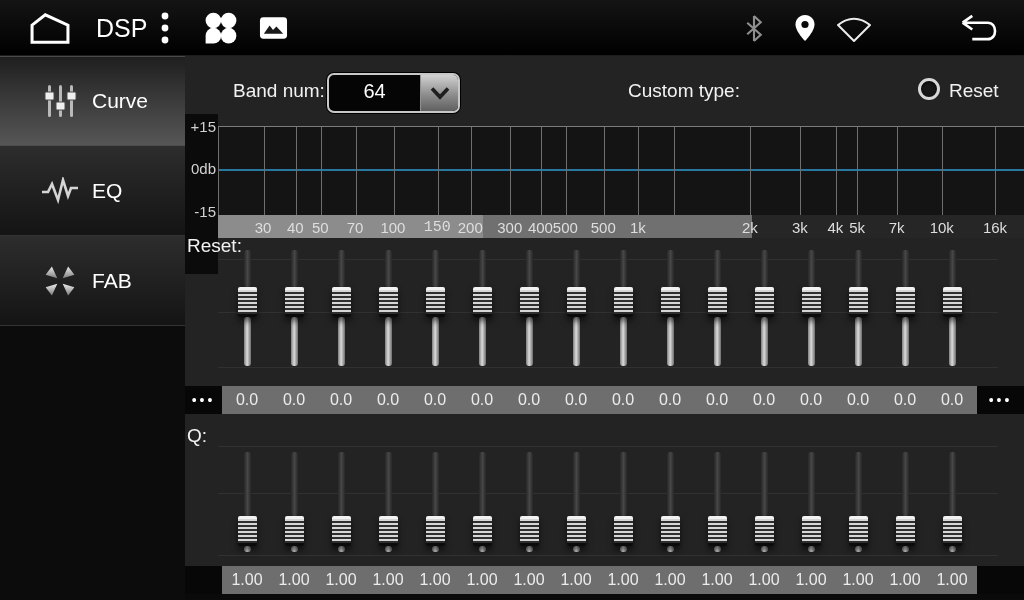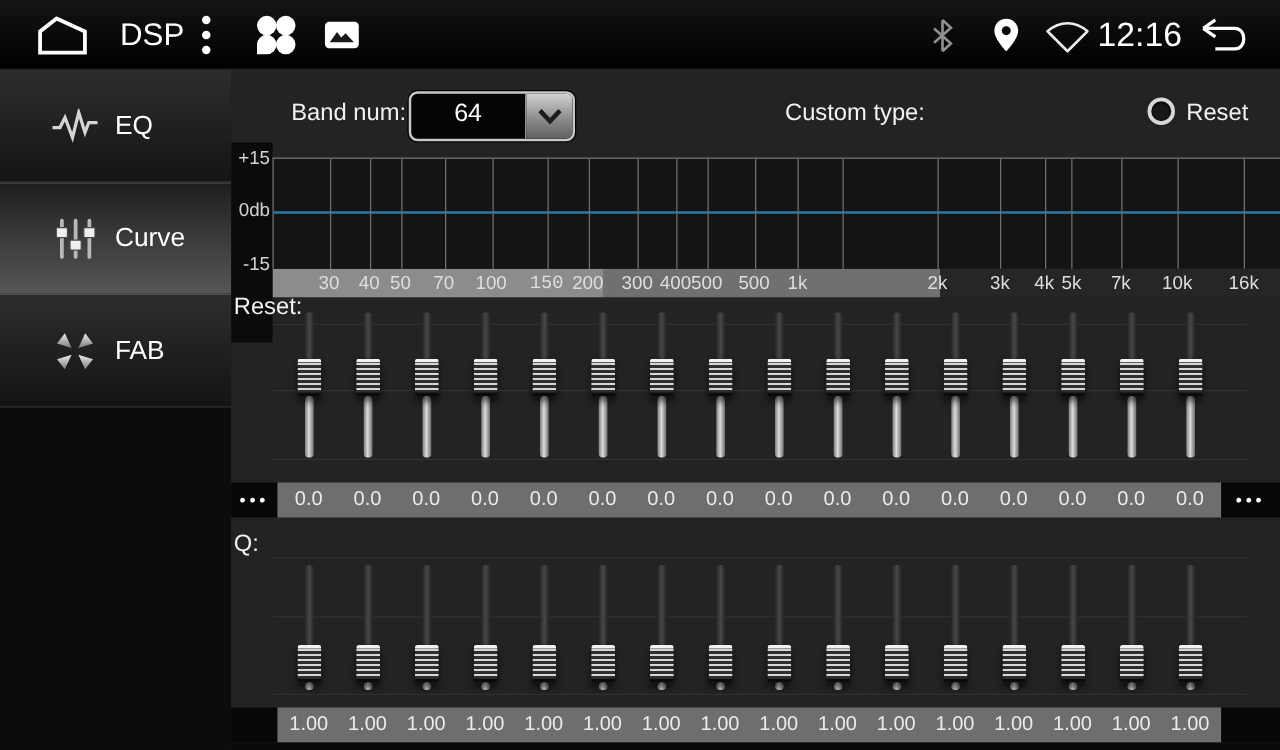--- a/index.html
+++ b/index.html
@@ -105,53 +105,52 @@
       <svg width="22" height="28" viewBox="0 0 22 28">
         <path d="M11 1 C5.5 1 1.5 5.3 1.5 10.5 C1.5 17.5 11 27 11 27 C11 27 20.5 17.5 20.5 10.5 C20.5 5.3 16.5 1 11 1 Z" fill="#fff"></path>
         <circle cx="11" cy="10.5" r="3.6" fill="#0a0a0a"></circle>
       </svg>
     </span>
     <span class="abs" style="left:836px;top:16px">
       <svg width="36" height="27" viewBox="0 0 36 27">
           <path d="M2 9 C12 0.5 24 0.5 34 9 L18 25 Z" fill="none" stroke="#ececec" stroke-width="2" stroke-linejoin="round"></path>
         </svg>
     </span>
-    <span class="abs clock" style="left:878px;top:0">12:16</span>
     <span class="abs" style="left:958px;top:13px">
       <svg width="46" height="31" viewBox="0 0 46 32">
         <path d="M4 10 L14 3 M4 10 L14 17 M4 10 H30 C40 10 40 27 30 27 H14" fill="none" stroke="#fff" stroke-width="2.7"></path>
       </svg>
     </span>
   </header>
 
   <nav class="sidebar">
-    <div class="side-item">
-      <span class="ic">
-        <svg width="38" height="28" viewBox="0 0 38 28">
-            <path d="M1 15 H7 L11 7 L17 23 L22 3 L27 19 L30 11 H37" fill="none" stroke="#d5d5d5" stroke-width="2.6"></path>
-          </svg>
-      </span>
-      <span class="lab">EQ</span>
-    </div>
     <div class="side-item sel">
       <span class="ic">
         <svg width="36" height="36" viewBox="0 0 36 36">
           <g fill="#b9b9b9">
               <rect x="6" y="2" width="3" height="32" rx="1.5"></rect>
               <rect x="17" y="2" width="3" height="32" rx="1.5"></rect>
               <rect x="28" y="2" width="3" height="32" rx="1.5"></rect>
             </g>
           <g fill="#efefef" stroke="#4a4a4a" stroke-width="1">
             <rect x="3" y="9" width="9" height="8" rx="1"></rect>
               <rect x="14" y="19" width="9" height="8" rx="1"></rect>
               <rect x="25" y="9" width="9" height="8" rx="1"></rect>
           </g>
         </svg>
       </span>
       <span class="lab">Curve</span>
+    </div>
+    <div class="side-item">
+      <span class="ic">
+        <svg width="38" height="28" viewBox="0 0 38 28">
+            <path d="M1 15 H7 L11 7 L17 23 L22 3 L27 19 L30 11 H37" fill="none" stroke="#d5d5d5" stroke-width="2.6"></path>
+          </svg>
+      </span>
+      <span class="lab">EQ</span>
     </div>
     <div class="side-item">
       <span class="ic">
         <svg width="36" height="36" viewBox="0 0 40 40">
           <defs>
               <linearGradient id="fabg" x1="0" y1="0" x2="0" y2="1">
                 <stop offset="0" stop-color="#ededed"></stop>
                 <stop offset="1" stop-color="#7d7d7d"></stop>
               </linearGradient>
             </defs>

